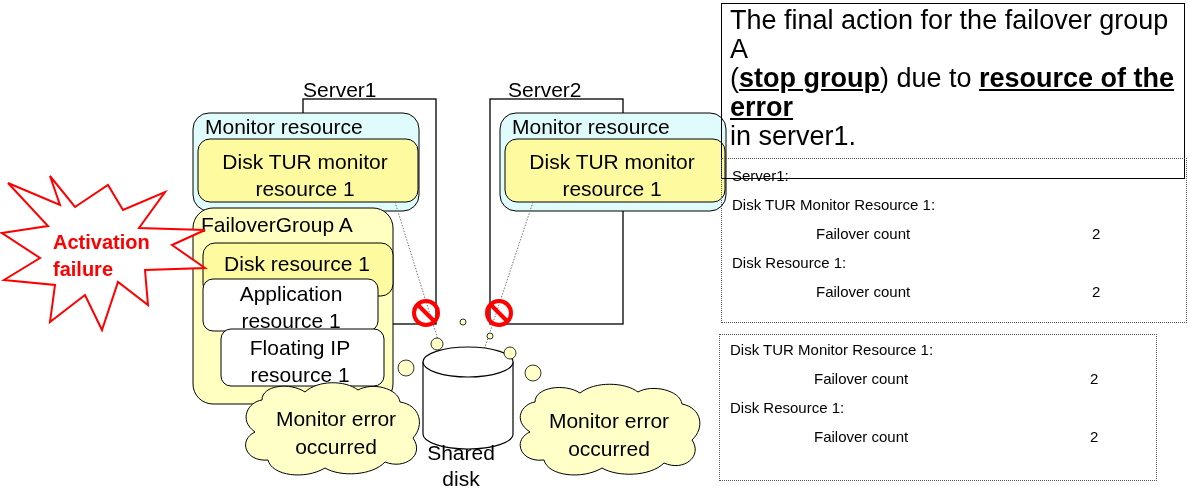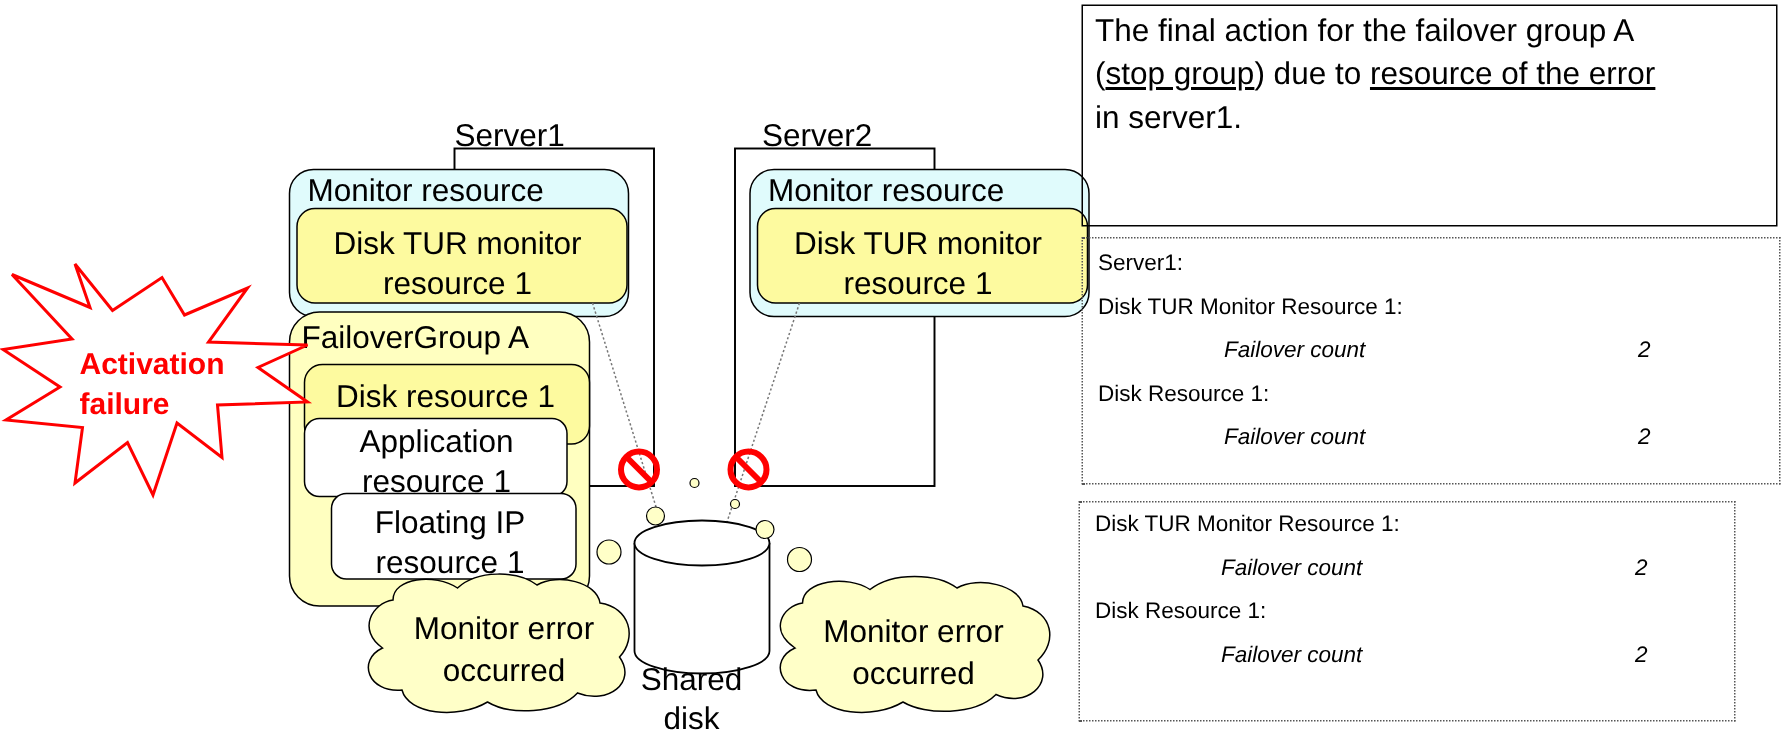--- a/index.html
+++ b/index.html
@@ -1,25 +1,25 @@
 <!DOCTYPE html>
 <html><head>
 <meta charset="utf-8">
 <style>
   html, body { margin:0; padding:0; background:#ffffff; }
   body { width:1190px; height:491px; position:relative; overflow:hidden;
          font-family:"Liberation Sans", sans-serif; color:#000; }
   #diagram { position:absolute; left:0; top:0; }
   .t { font-family:"Liberation Sans", sans-serif; font-size:21px; fill:#000; }
-  .note { position:absolute; left:721px; top:3px; width:464px; height:148px; border:1px solid #000;
-          box-sizing:border-box; padding:2px 8px; font-size:21px; line-height:29px; }
-  .note u { text-decoration:underline; }
+  .note { position:absolute; left:721px; top:3px; width:464px; height:176px; border:1px solid #000;
+          box-sizing:border-box; padding:2px 8px; font-size:27px; line-height:29px; }
+  .note u { text-decoration:underline;font-weight:bold; }
   .count-box { position:absolute; border:1px dotted #555; box-sizing:border-box; padding:2px 10px;
                font-size:15px; line-height:29px; }
-  .row { display:flex;font-style:italic; }
+  .row { display:flex; }
   .row .lbl { width:360px; padding-left:84px; box-sizing:border-box; }
   .row .val { flex:0 0 auto; }
 </style>
 </head>
 <body>
 
 <svg id="diagram" width="1190" height="491" viewBox="0 0 1190 491">
 
   <rect x="303" y="99" width="133" height="225" fill="none" stroke="#000" stroke-width="1.3"></rect>
   <text class="t" x="303" y="97">Server1</text>

